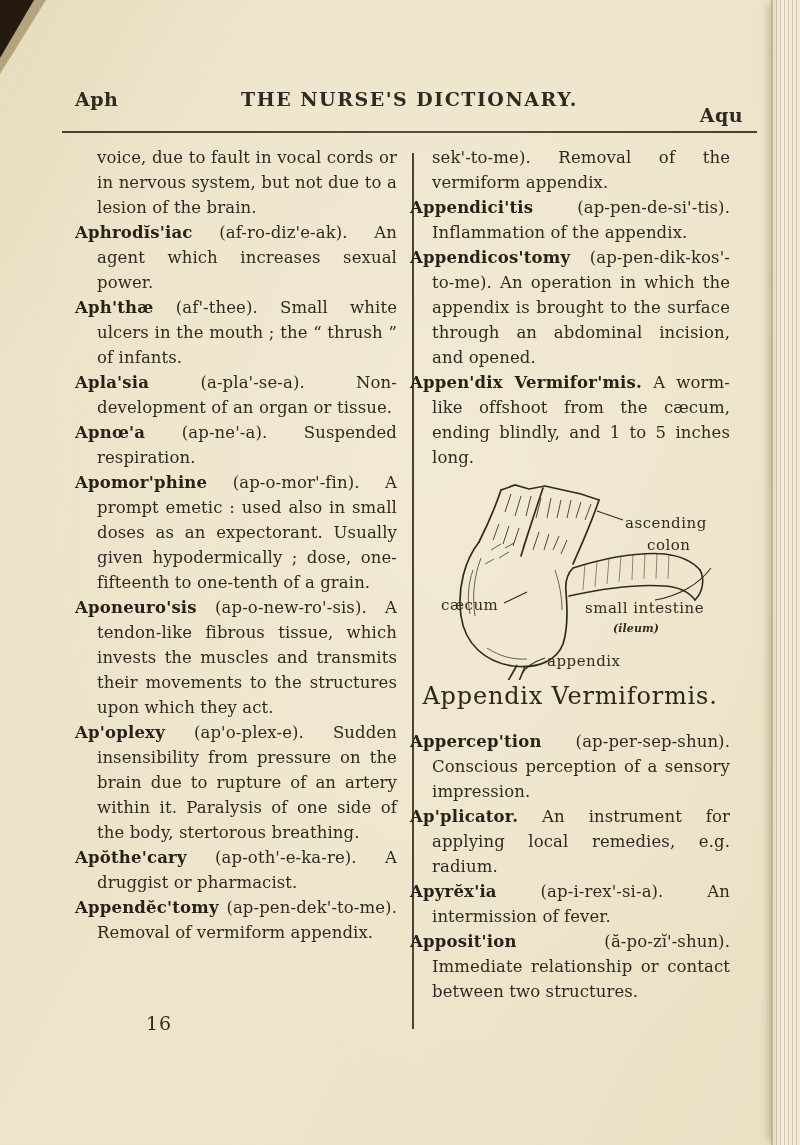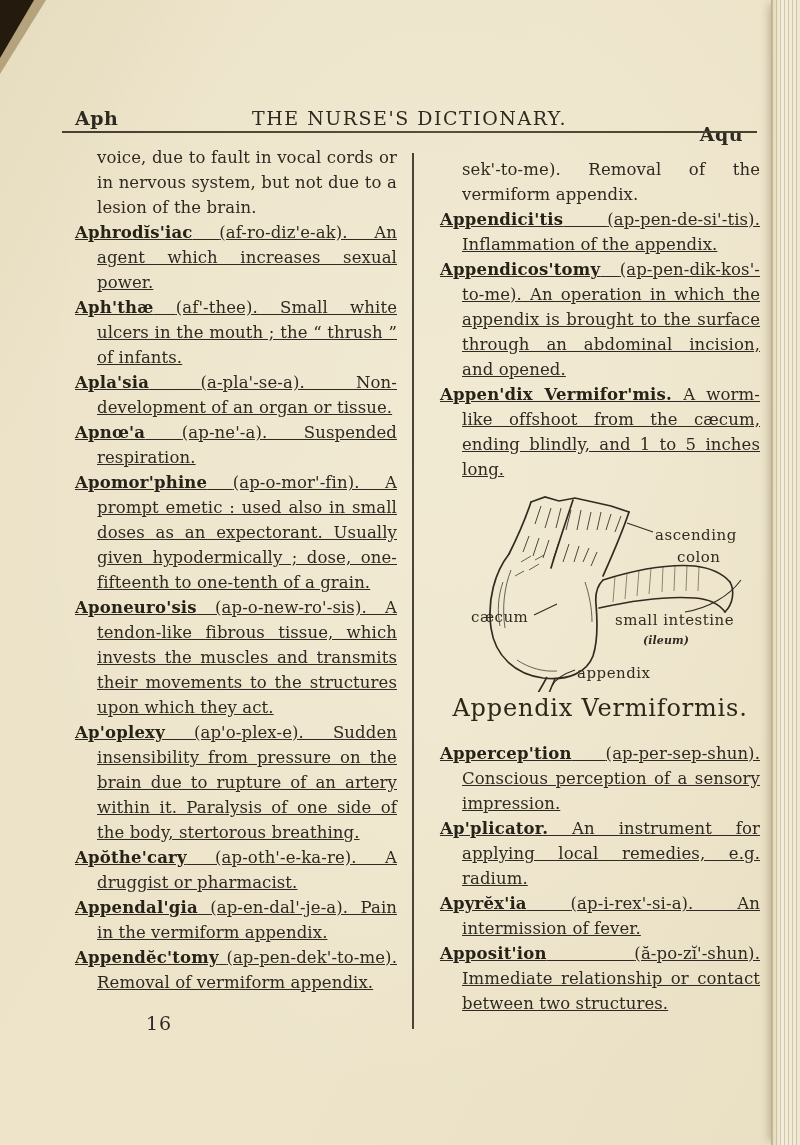--- a/index.html
+++ b/index.html
@@ -18,34 +18,34 @@
     border-top:74px solid #8a7246;border-right:46px solid transparent;opacity:.55;}
   .corner-dark .inner{position:absolute;left:0;top:0;width:0;height:0;
     border-top:58px solid #241b0e;border-right:34px solid transparent;}
   
   .book-edge{position:absolute;top:0;right:0;width:28px;height:1145px;
     background:
       repeating-linear-gradient(90deg, rgba(125,108,72,.28) 0 1px, rgba(0,0,0,0) 1px 4px),
       linear-gradient(90deg,#e3d8b8 0%, #f4eeda 35%, #efe7d0 100%);
     border-left:1px solid rgba(110,96,62,.40);
     box-shadow:-6px 0 8px -4px rgba(96,82,50,.35);}
-  .header{position:absolute;left:62px;top:107px;width:695px;height:26px;font-size:19px;}
+  .header{position:absolute;left:62px;top:88px;width:695px;height:26px;font-size:19px;}
   .guide{font-weight:bold;letter-spacing:.5px;}
   .guide-left{position:absolute;left:13px;top:0;}
   .guide-right{position:absolute;right:14px;top:0;margin-top:16px;}
-  .title{position:absolute;left:0;right:0;text-align:center;letter-spacing:1.5px;font-size:19px;}
+  .title{position:absolute;left:0;right:0;text-align:center;letter-spacing:1.5px;font-size:19px;font-weight:bold;}
   .rule{position:absolute;left:62px;top:131px;width:695px;height:2px;
     background:linear-gradient(90deg,#46402f, #56503e 55%, #46402f);}
   .col{position:absolute;top:145px;font-size:16.5px;line-height:25px;text-align:justify;
     letter-spacing:.1px;}
   .col-left{left:75px;width:322px;}
-  .col-right{left:440px;width:320px;margin-top:12px;}
+  .col-right{left:410px;width:320px;}
   .divider{position:absolute;left:412px;top:153px;width:1.5px;height:876px;background:#4a4336;}
   p.cont{margin:0;padding-left:22px;}
-  p.entry{margin:0;padding-left:22px;text-indent:-22px;text-decoration:underline;}
+  p.entry{margin:0;padding-left:22px;text-indent:-22px;}
   b.term{font-weight:bold;letter-spacing:.2px;color:#272217;}
   .figure{margin:14px 0 20px 0;text-align:center;}
   .figure svg{display:block;margin:0 auto;}
   .figcaption{font-size:24px;letter-spacing:.8px;margin-top:4px;text-align:center;color:#2c2719;}
   .pagenum{position:absolute;left:146px;top:1012px;font-size:19px;letter-spacing:1px;}
   .ink{stroke:#312b20;fill:none;}
   svg text{fill:#312b20;}
   .lbl{font-family:"DejaVu Serif",serif;font-size:15px;letter-spacing:.5px;}
   .lbl-it{font-family:"DejaVu Serif",serif;font-size:11px;font-style:italic;font-weight:bold;}
 </style>
@@ -73,21 +73,20 @@
   <div class="col col-left">
     <p class="cont">voice, due to fault in vocal cords or in nervous system, but not due to a lesion of the brain.</p>
     <p class="entry"><b class="term">Aphrodĭs'iac</b> <span>(af-ro-diz'e-ak). An agent which increases sexual power.</span></p>
     <p class="entry"><b class="term">Aph'thæ</b> <span>(af'-thee). Small white ulcers in the mouth ; the “ thrush ” of infants.</span></p>
     <p class="entry"><b class="term">Apla'sia</b> <span>(a-pla'-se-a). Non-development of an organ or tissue.</span></p>
     <p class="entry"><b class="term">Apnœ'a</b> <span>(ap-ne'-a). Suspended respiration.</span></p>
     <p class="entry"><b class="term">Apomor'phine</b> <span>(ap-o-mor'-fin). A prompt emetic : used also in small doses as an expectorant. Usually given hypodermically ; dose, one-fifteenth to one-tenth of a grain.</span></p>
     <p class="entry"><b class="term">Aponeuro'sis</b> <span>(ap-o-new-ro'-sis). A tendon-like fibrous tissue, which invests the muscles and transmits their movements to the structures upon which they act.</span></p>
     <p class="entry"><b class="term">Ap'oplexy</b> <span>(ap'o-plex-e). Sudden insensibility from pressure on the brain due to rupture of an artery within it. Paralysis of one side of the body, stertorous breathing.</span></p>
     <p class="entry"><b class="term">Apŏthe'cary</b> <span>(ap-oth'-e-ka-re). A druggist or pharmacist.</span></p>
-    <p class="entry"><b class="term">Appendal'gia</b> <span>(ap-en-dal'-je-a). Pain in the vermiform appendix.</span></p>
     <p class="entry"><b class="term">Appendĕc'tomy</b> <span>(ap-pen-dek'-to-me). Removal of vermiform appendix.</span></p>
   </div>
 
   <div class="col col-right">
     <p class="cont">sek'-to-me). Removal of the vermiform appendix.</p>
     <p class="entry"><b class="term">Appendici'tis</b> <span>(ap-pen-de-si'-tis). Inflammation of the appendix.</span></p>
     <p class="entry"><b class="term">Appendicos'tomy</b> <span>(ap-pen-dik-kos'-to-me). An operation in which the appendix is brought to the surface through an abdominal incision, and opened.</span></p>
     <p class="entry"><b class="term">Appen'dix Vermifor'mis.</b> <span>A worm-like offshoot from the cæcum, ending blindly, and 1 to 5 inches long.</span></p>
 
     <div class="figure">

